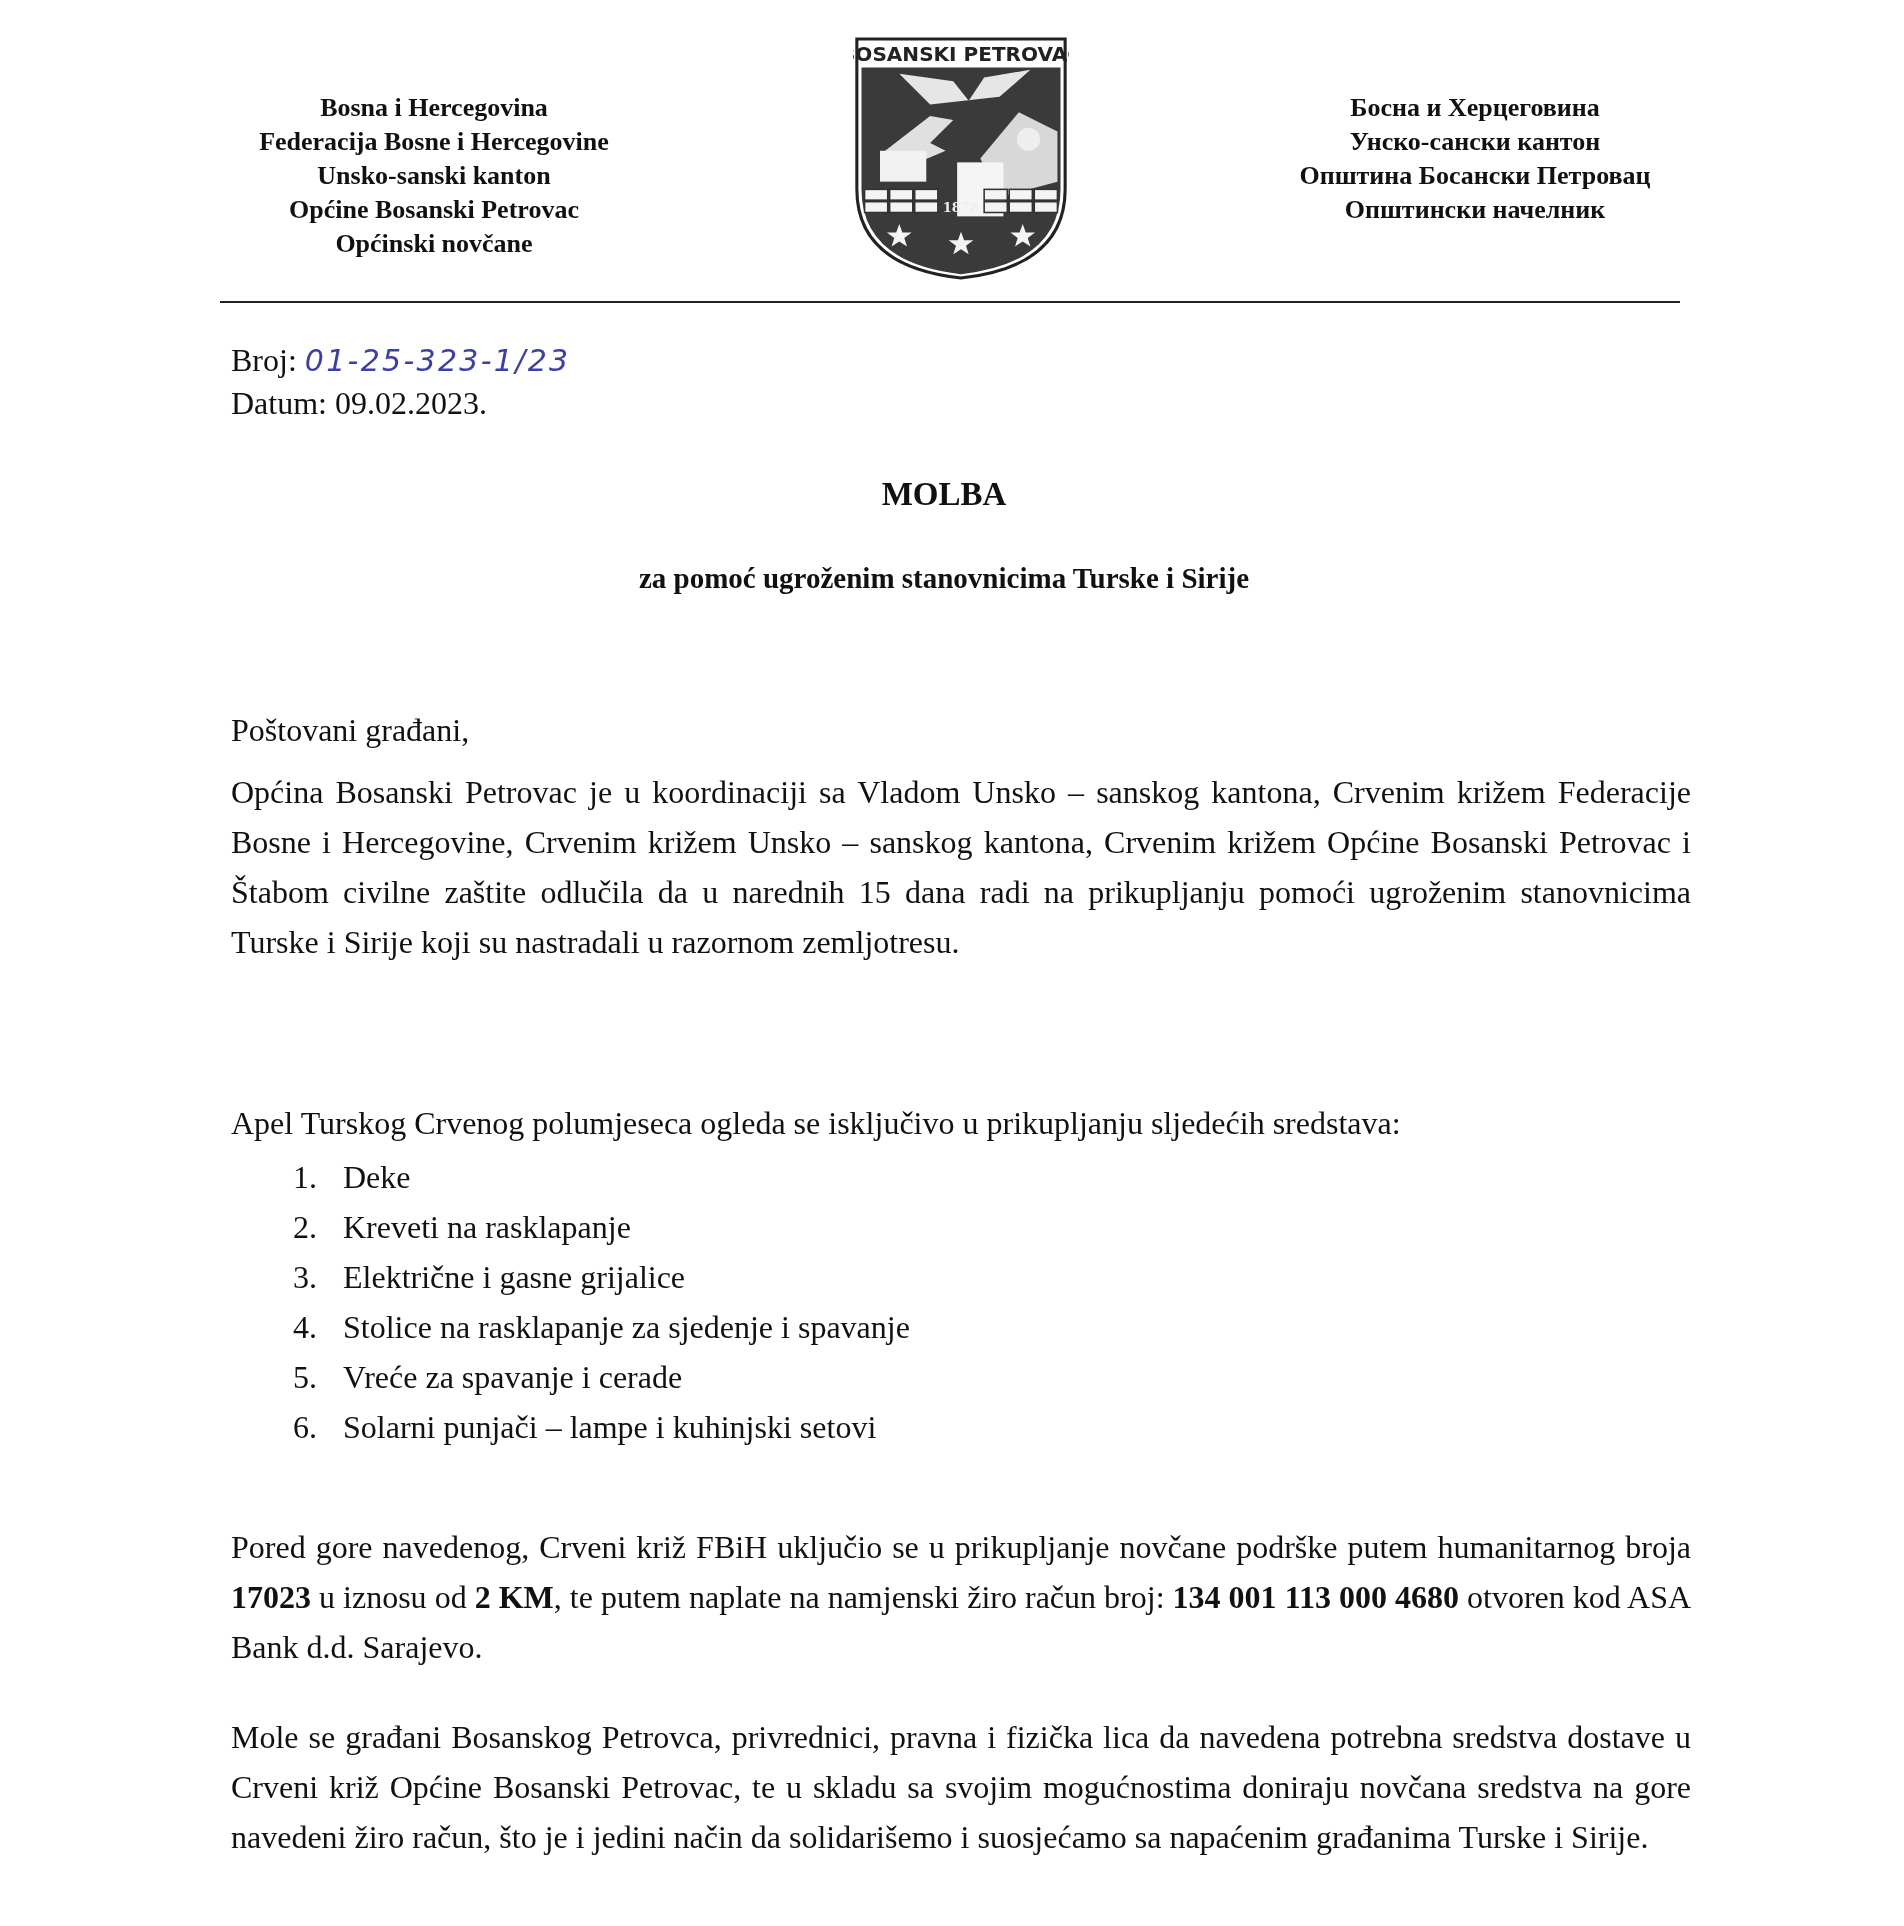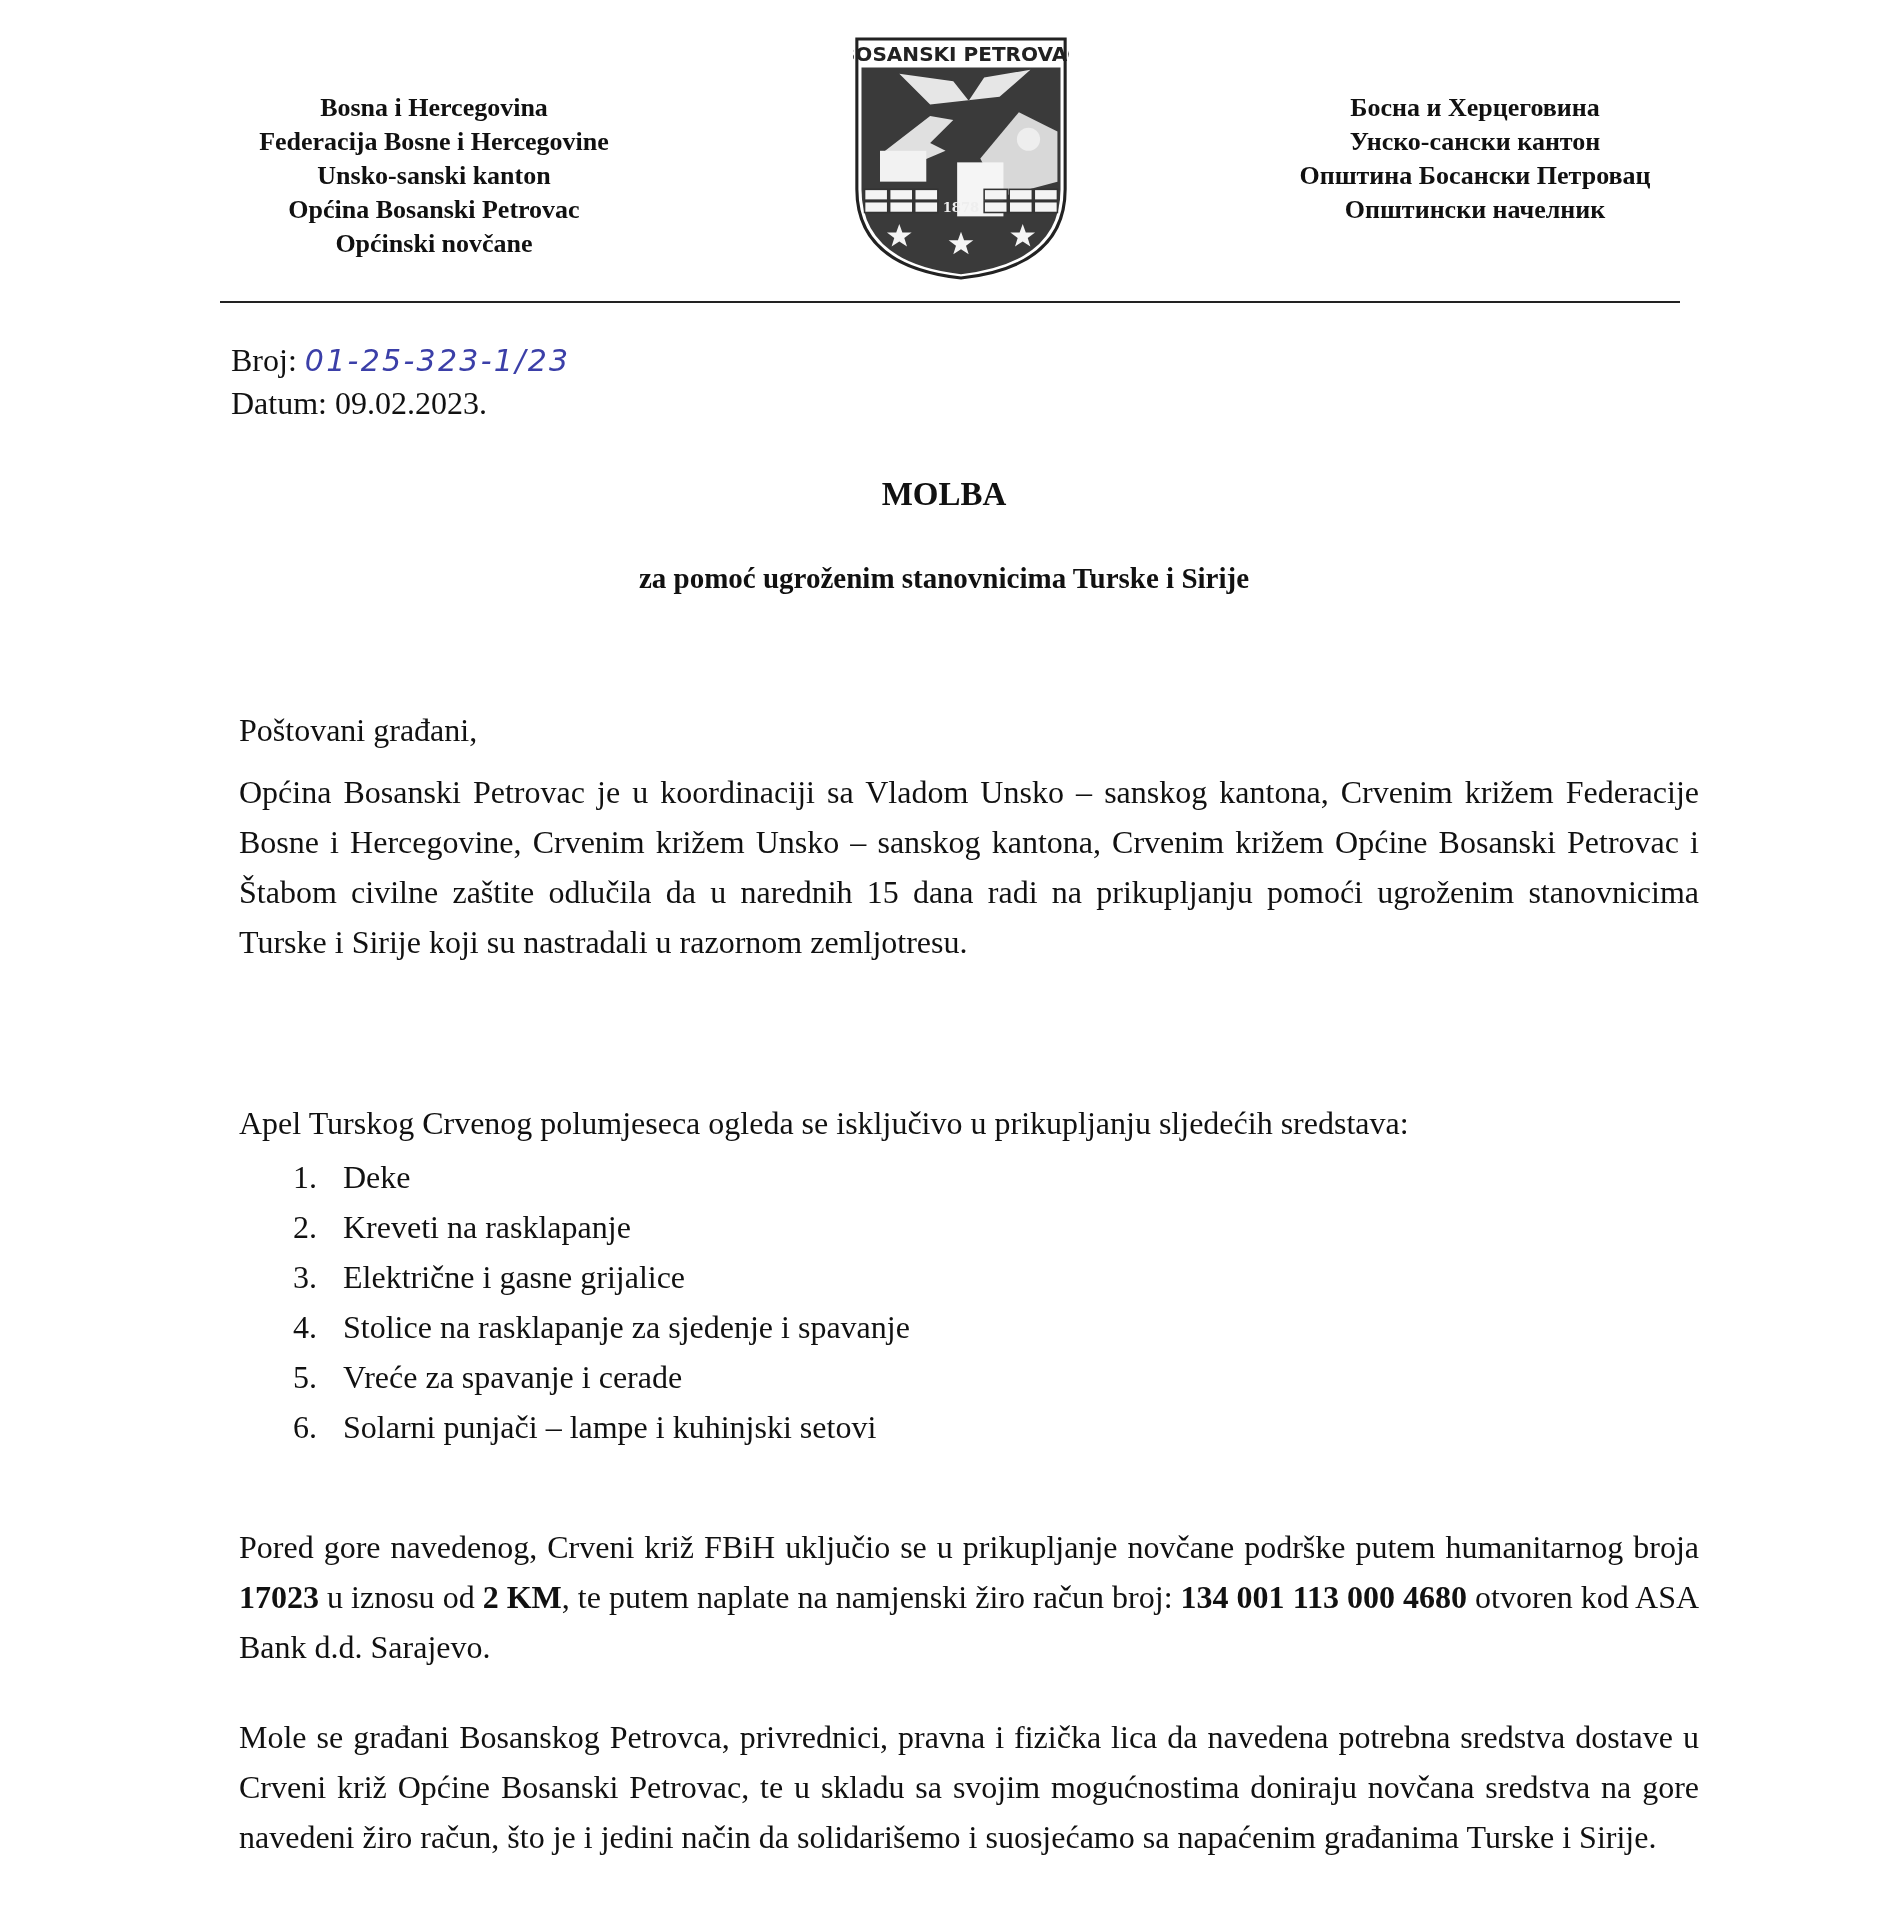--- a/index.html
+++ b/index.html
@@ -17,39 +17,39 @@
   .crest { position: absolute; left: 853px; top: 35px; width: 216px; height: 247px; }
   .hdr-rule { position: absolute; left: 220px; top: 301px; width: 1460px; height: 1.5px; background: #222; }
 
   .meta { position: absolute; left: 231px; top: 339px; font-size: 32px; line-height: 42px; }
   .meta .hand { color: #3b3fa8; font-family: "DejaVu Sans", sans-serif; font-style: italic; font-size: 30px; letter-spacing: 2.3px; }
 
   .title { position: absolute; left: 0; width: 1888px; text-align: center; font-weight: bold; }
   .t1 { top: 476px; font-size: 33px; }
   .t2 { top: 562px; font-size: 29px; }
 
-  .body { position: absolute; left: 231px; width: 1460px; font-size: 32px; line-height: 50px; text-align: justify; margin-left: 8px; }
+  .body { position: absolute; left: 231px; width: 1460px; font-size: 32px; line-height: 50px; text-align: justify; }
   .p-greet { top: 705px; }
   .p1 { top: 767px; }
   .p2 { top: 1098px; }
   .list { position: absolute; left: 293px; top: 1152px; font-size: 32px; line-height: 50px; margin: 0; padding: 0; list-style: none; }
   .list li { display: flex; }
   .list .num { width: 50px; }
   .p3 { top: 1522px; }
   .p4 { top: 1712px; }
   b { font-weight: bold; }
 </style>
 </head>
 <body>
 
 <div class="hdr-left">
   <div>Bosna i Hercegovina</div>
   <div>Federacija Bosne i Hercegovine</div>
   <div>Unsko-sanski kanton</div>
-  <div>Općina Bosanski Petrovac</div>
+  <div>Općine Bosanski Petrovac</div>
   <div>Općinski novčane</div>
 </div>
 
 <svg class="crest" viewBox="0 0 560 640">
   <path d="M10 10 H550 V400 Q550 600 280 630 Q10 600 10 400 Z" fill="#fff" stroke="#222" stroke-width="8"></path>
   <rect x="18" y="18" width="524" height="62" fill="#fff"></rect>
   <text x="280" y="68" text-anchor="middle" font-family="DejaVu Sans, sans-serif" font-weight="bold" font-size="52" fill="#222">BOSANSKI PETROVAC</text>
   <path d="M22 84 H538 V400 Q538 590 280 620 Q22 590 22 400 Z" fill="#3a3a3a"></path>
   <polygon points="120,100 260,120 300,170 340,110 460,90 380,160 200,180" fill="#e6e6e6"></polygon>
   <polygon points="330,320 430,200 530,250 530,380 380,420" fill="#d8d8d8"></polygon>

